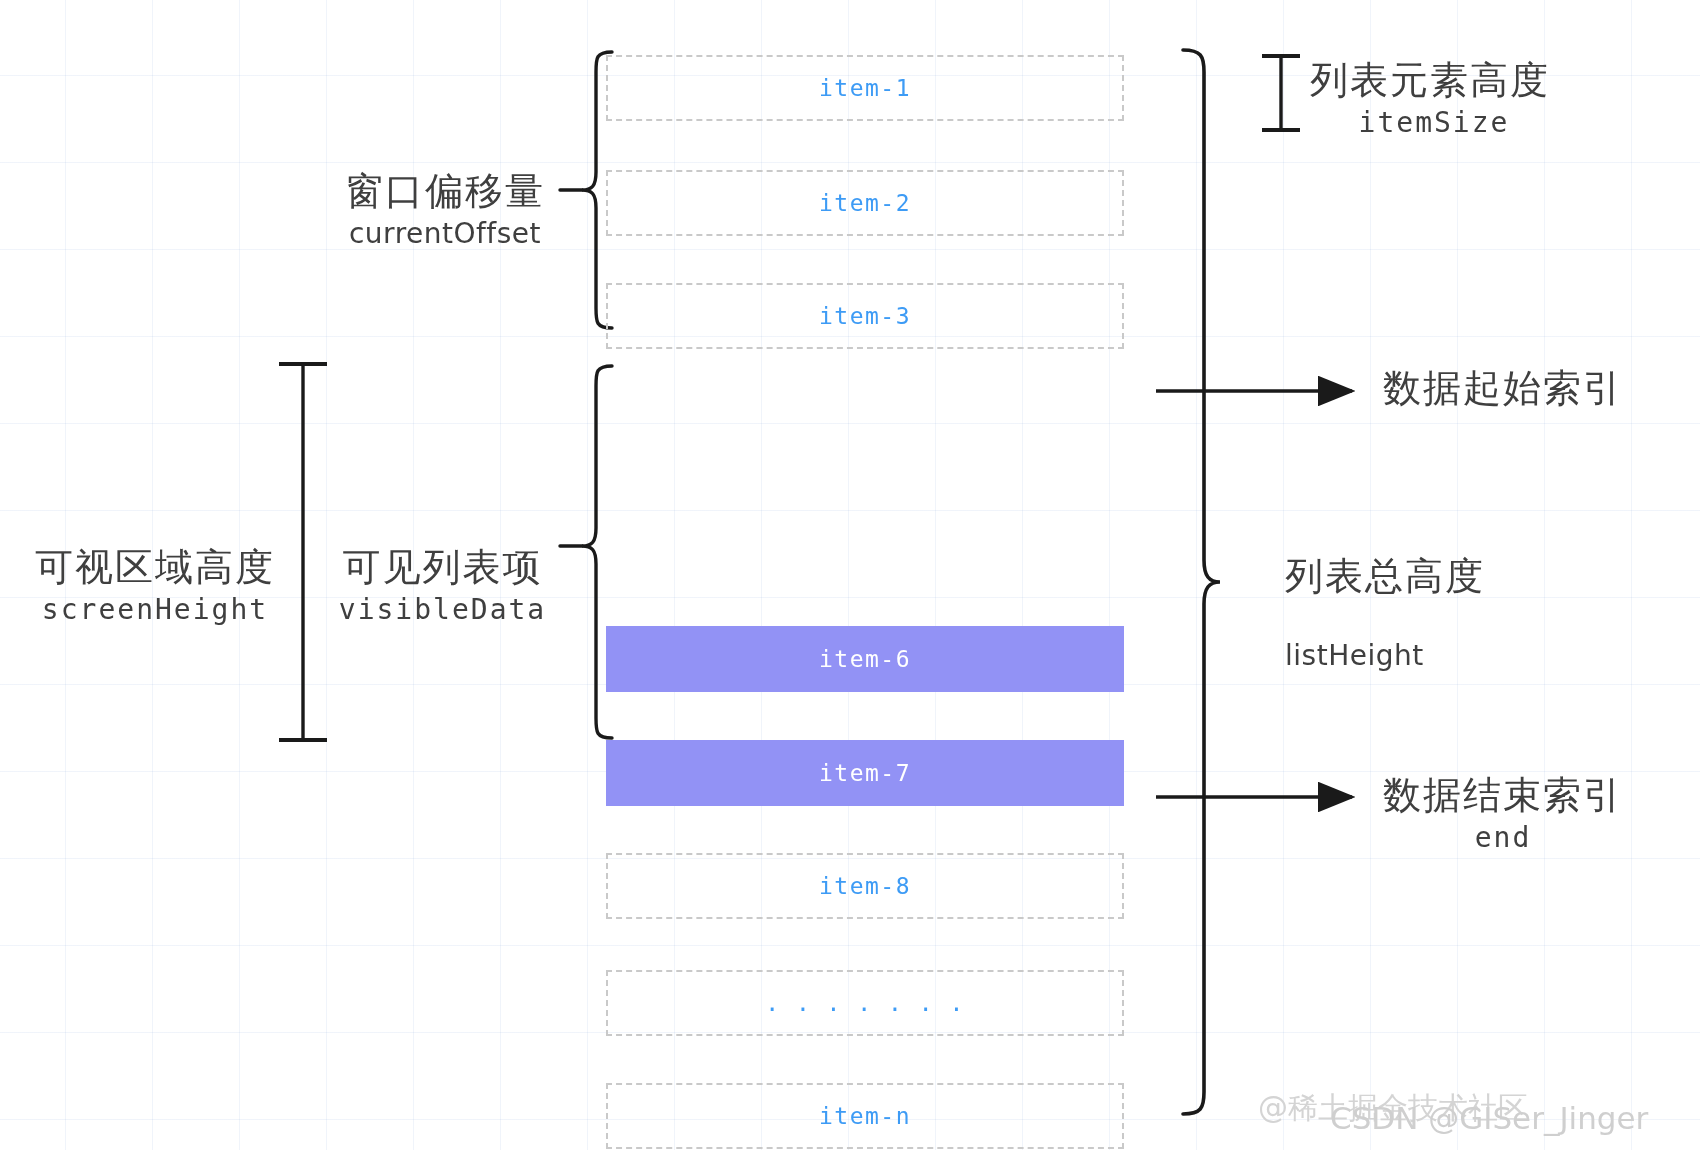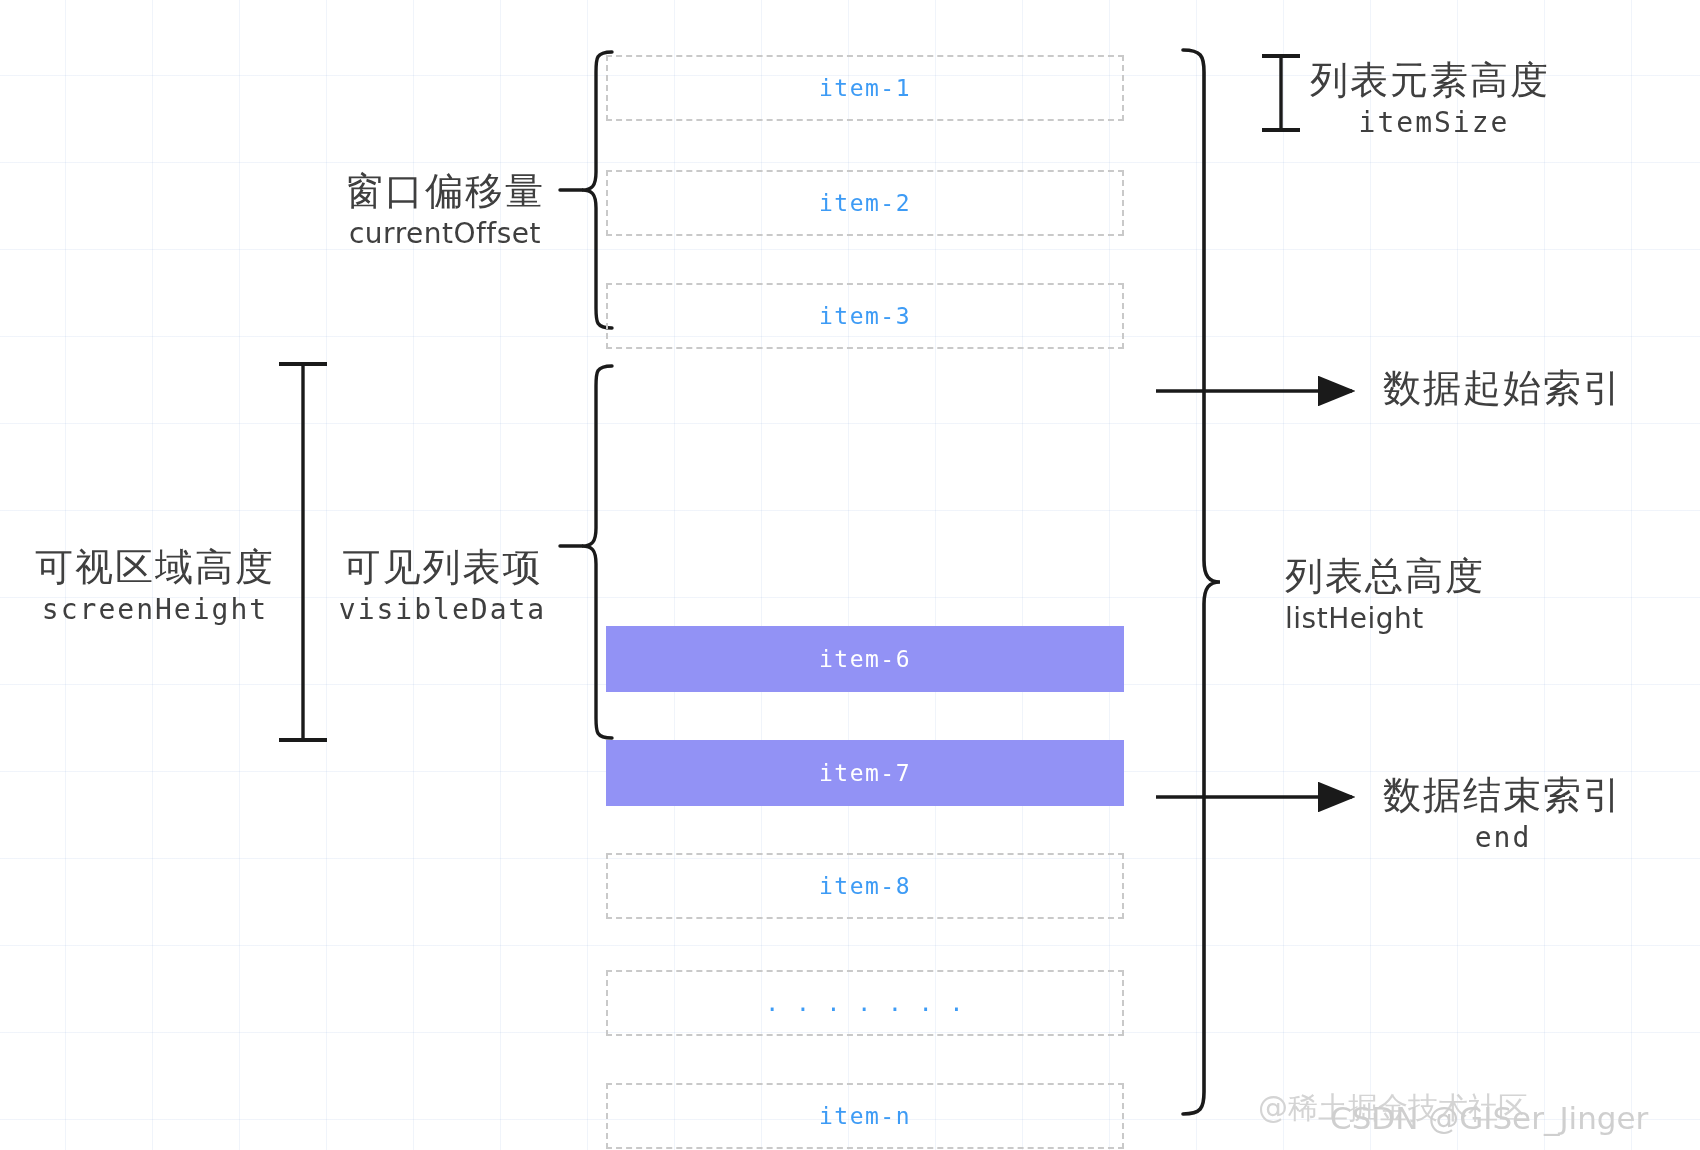--- a/index.html
+++ b/index.html
@@ -186,21 +186,21 @@
     <span class="en">screenHeight</span>
   </div>
 
   <div class="label" style="left:320px;top:542px;width:245px;">
     <span class="cn">可见列表项</span>
     <span class="en">visibleData</span>
   </div>
 
   <div class="label en-sans" style="left:1285px;top:551px;width:230px;text-align:left;">
     <span class="cn">列表总高度</span>
-    <span class="en" style="text-align:left;">listHeight</span>
+    <span class="en" style="text-align:left;margin-top:37px;">listHeight</span>
   </div>
 
   <div class="label" style="left:1378px;top:363px;width:250px;">
     <span class="cn">数据起始索引</span>
   </div>
 
   <div class="label" style="left:1378px;top:770px;width:250px;">
     <span class="cn">数据结束索引</span>
     <span class="en">end</span>
   </div>

